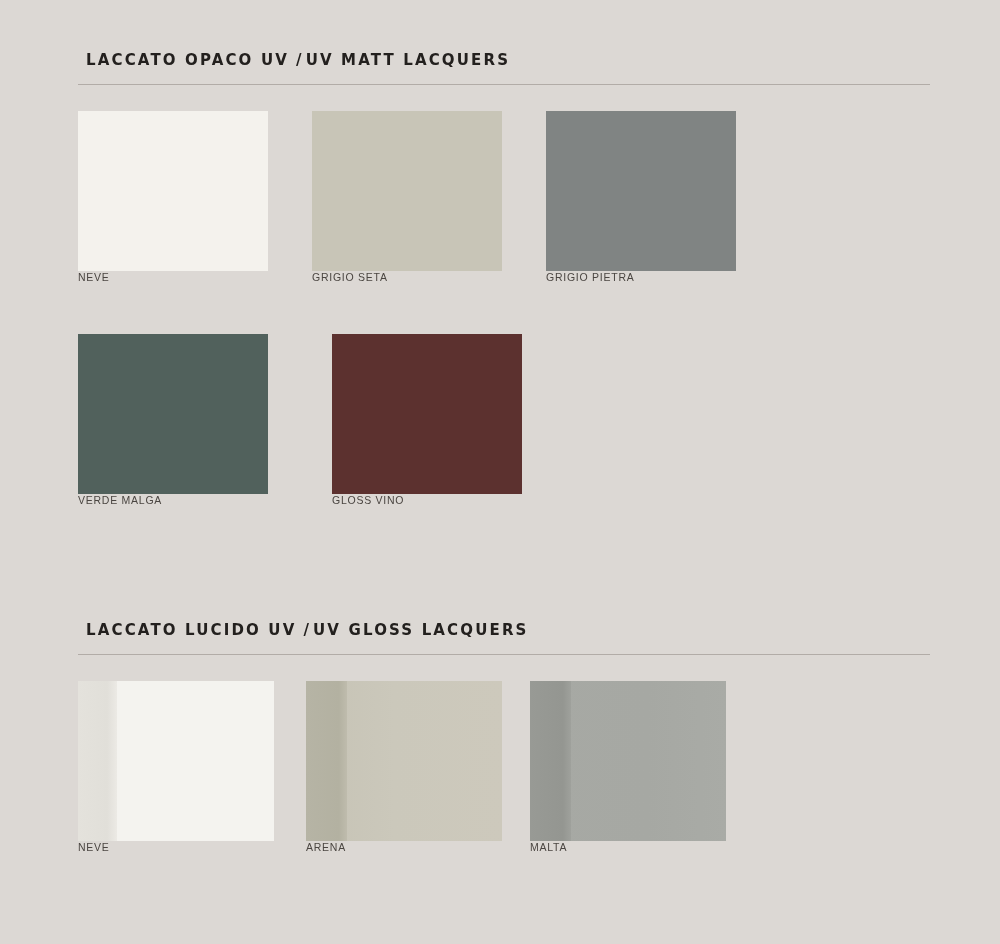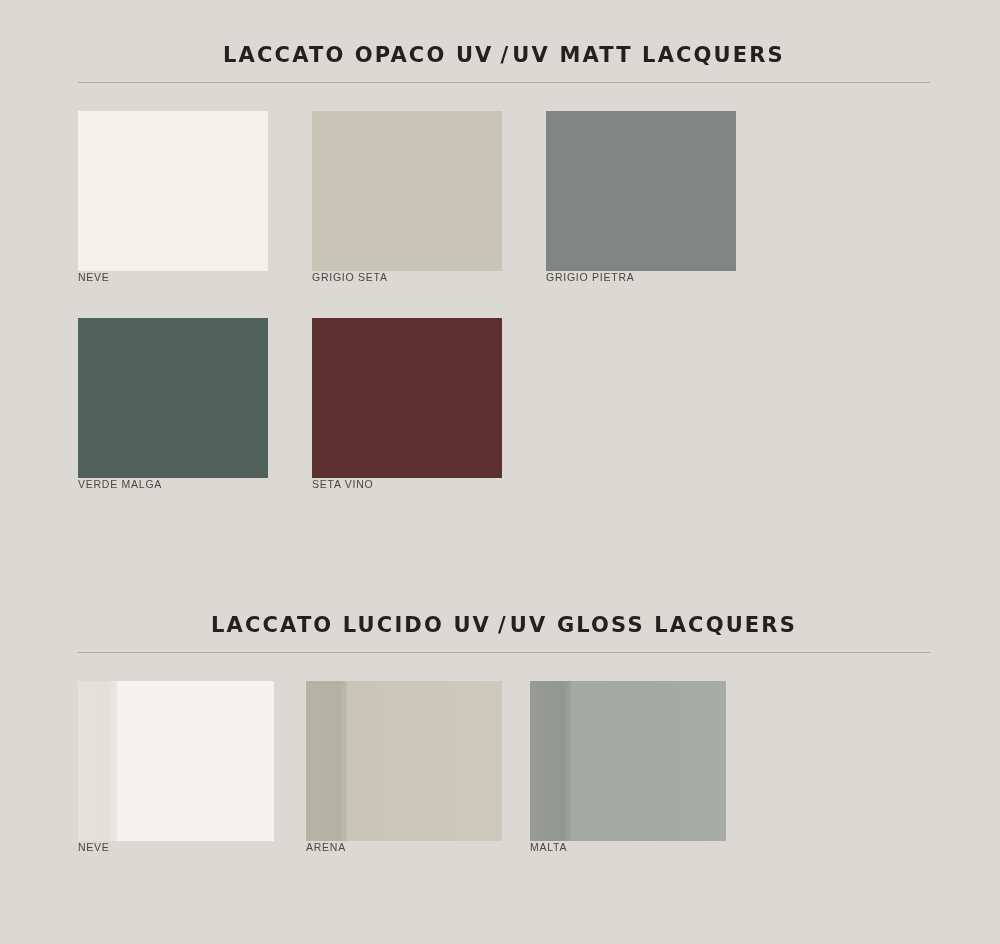--- a/index.html
+++ b/index.html
@@ -23,48 +23,47 @@
   .section {
     position: absolute;
     left: 78px;
     width: 852px;
   }
   .section-matt  { top: 44px; }
   .section-gloss { top: 614px; }
 
   .section-heading {
     font-family: "DejaVu Sans", sans-serif;
-    font-size: 21px;
+    font-size: 15px;
     font-weight: 700;
     letter-spacing: 2.15px;
     color: #23201e;
     white-space: nowrap;
     line-height: 1.1;
-    margin: 0;
-    text-align: center;
+    margin: 8px;
   }
   .section-heading .sep {
     display: inline-block;
     padding: 0 2px 0 7px;
   }
   .section-rule {
     margin-top: 15px;
     width: 852px;
     height: 1px;
     background: #b2aca7;
   }
 
   
   .swatch-row {
     position: absolute;
     left: 0;
     display: flex;
   }
   .row-matt-1  { top: 67px; }
-  .row-matt-2  { top: 274px; }
+  .row-matt-2  { top: 290px; gap: 20px; }
   .row-gloss-1 { top: 67px; }
 
   .swatch-cell {
     position: relative;
   }
 
   .swatch-chip {
     position: relative;
     overflow: hidden;
     background: #cccccc;
@@ -119,21 +118,21 @@
       </div>
     </div>
 
     <div class="swatch-row row-matt-2">
       <div class="swatch-cell" style="margin-right:44px">
         <div class="swatch-chip matt" style="background:#51615c"></div>
         <div class="swatch-label">VERDE MALGA</div>
       </div>
       <div class="swatch-cell">
         <div class="swatch-chip matt" style="background:#5c312f"></div>
-        <div class="swatch-label">SETA VINO</div>
+        <div class="swatch-label">GLOSS VINO</div>
       </div>
     </div>
   </section>
 
   <section class="section section-gloss">
     <h2 class="section-heading"><span>LACCATO LUCIDO UV</span><span class="sep">/</span><span>UV GLOSS LACQUERS</span></h2>
     <div class="section-rule"></div>
 
     <div class="swatch-row row-gloss-1">
       <div class="swatch-cell" style="margin-right:32px">

